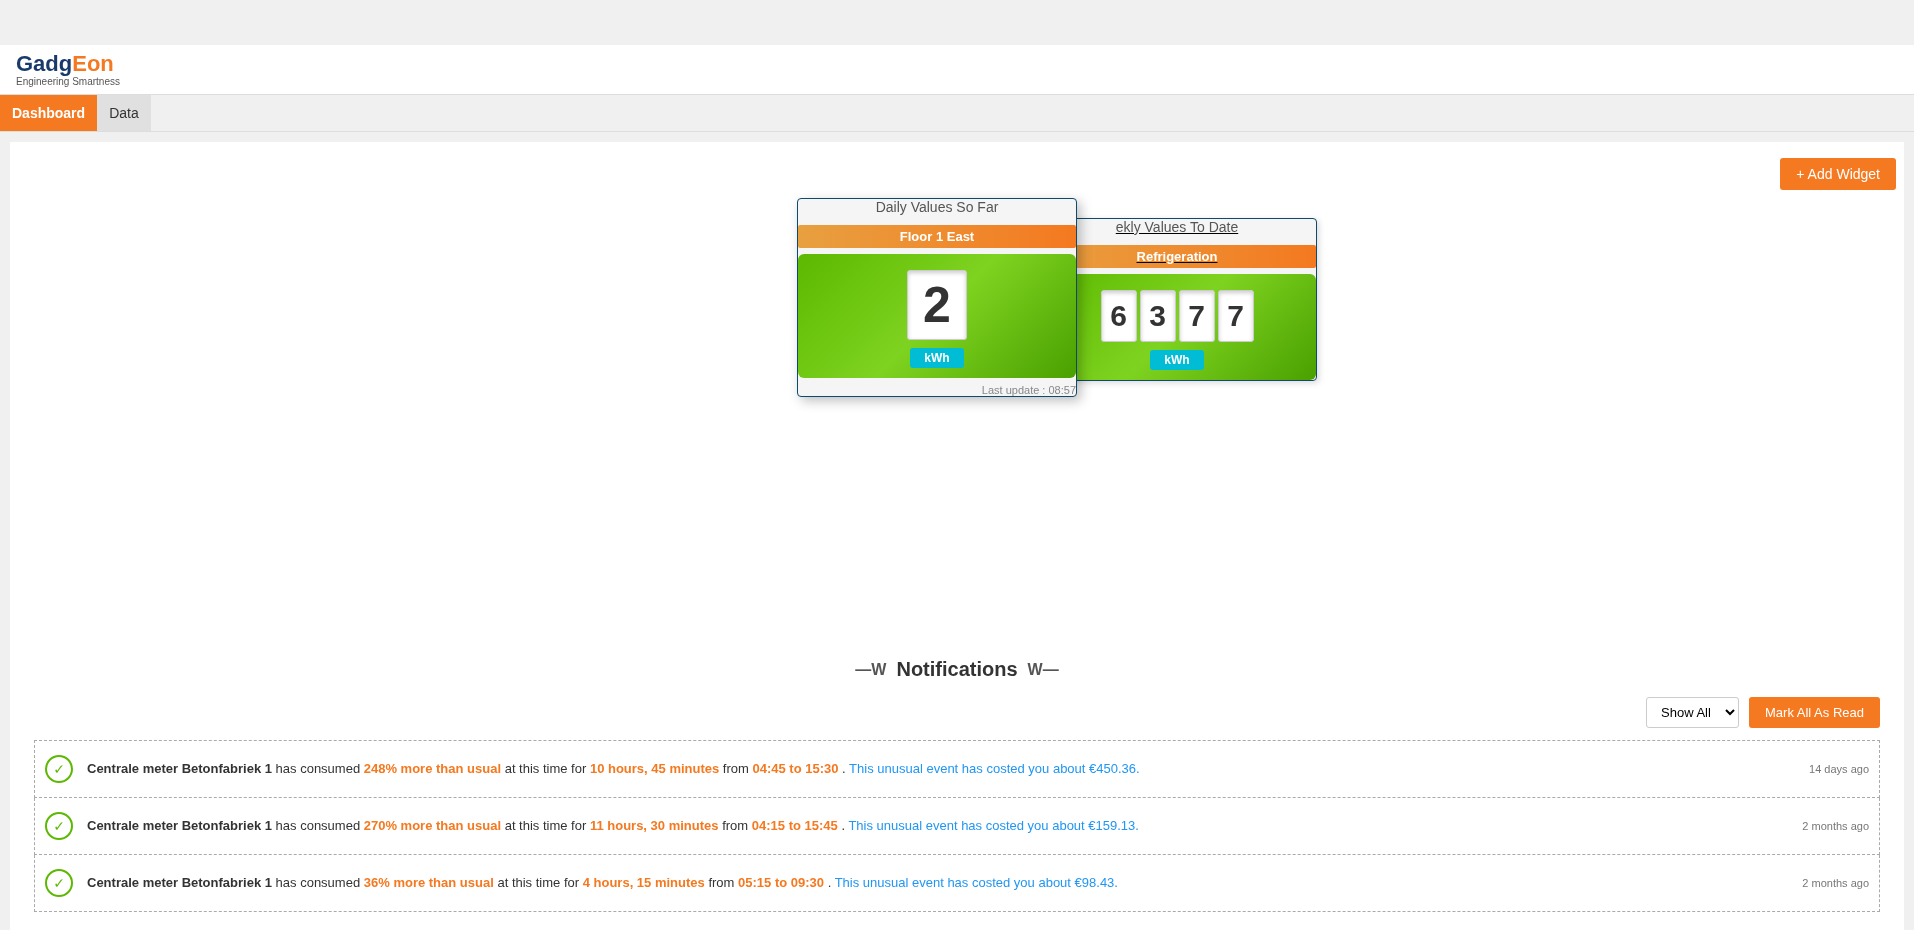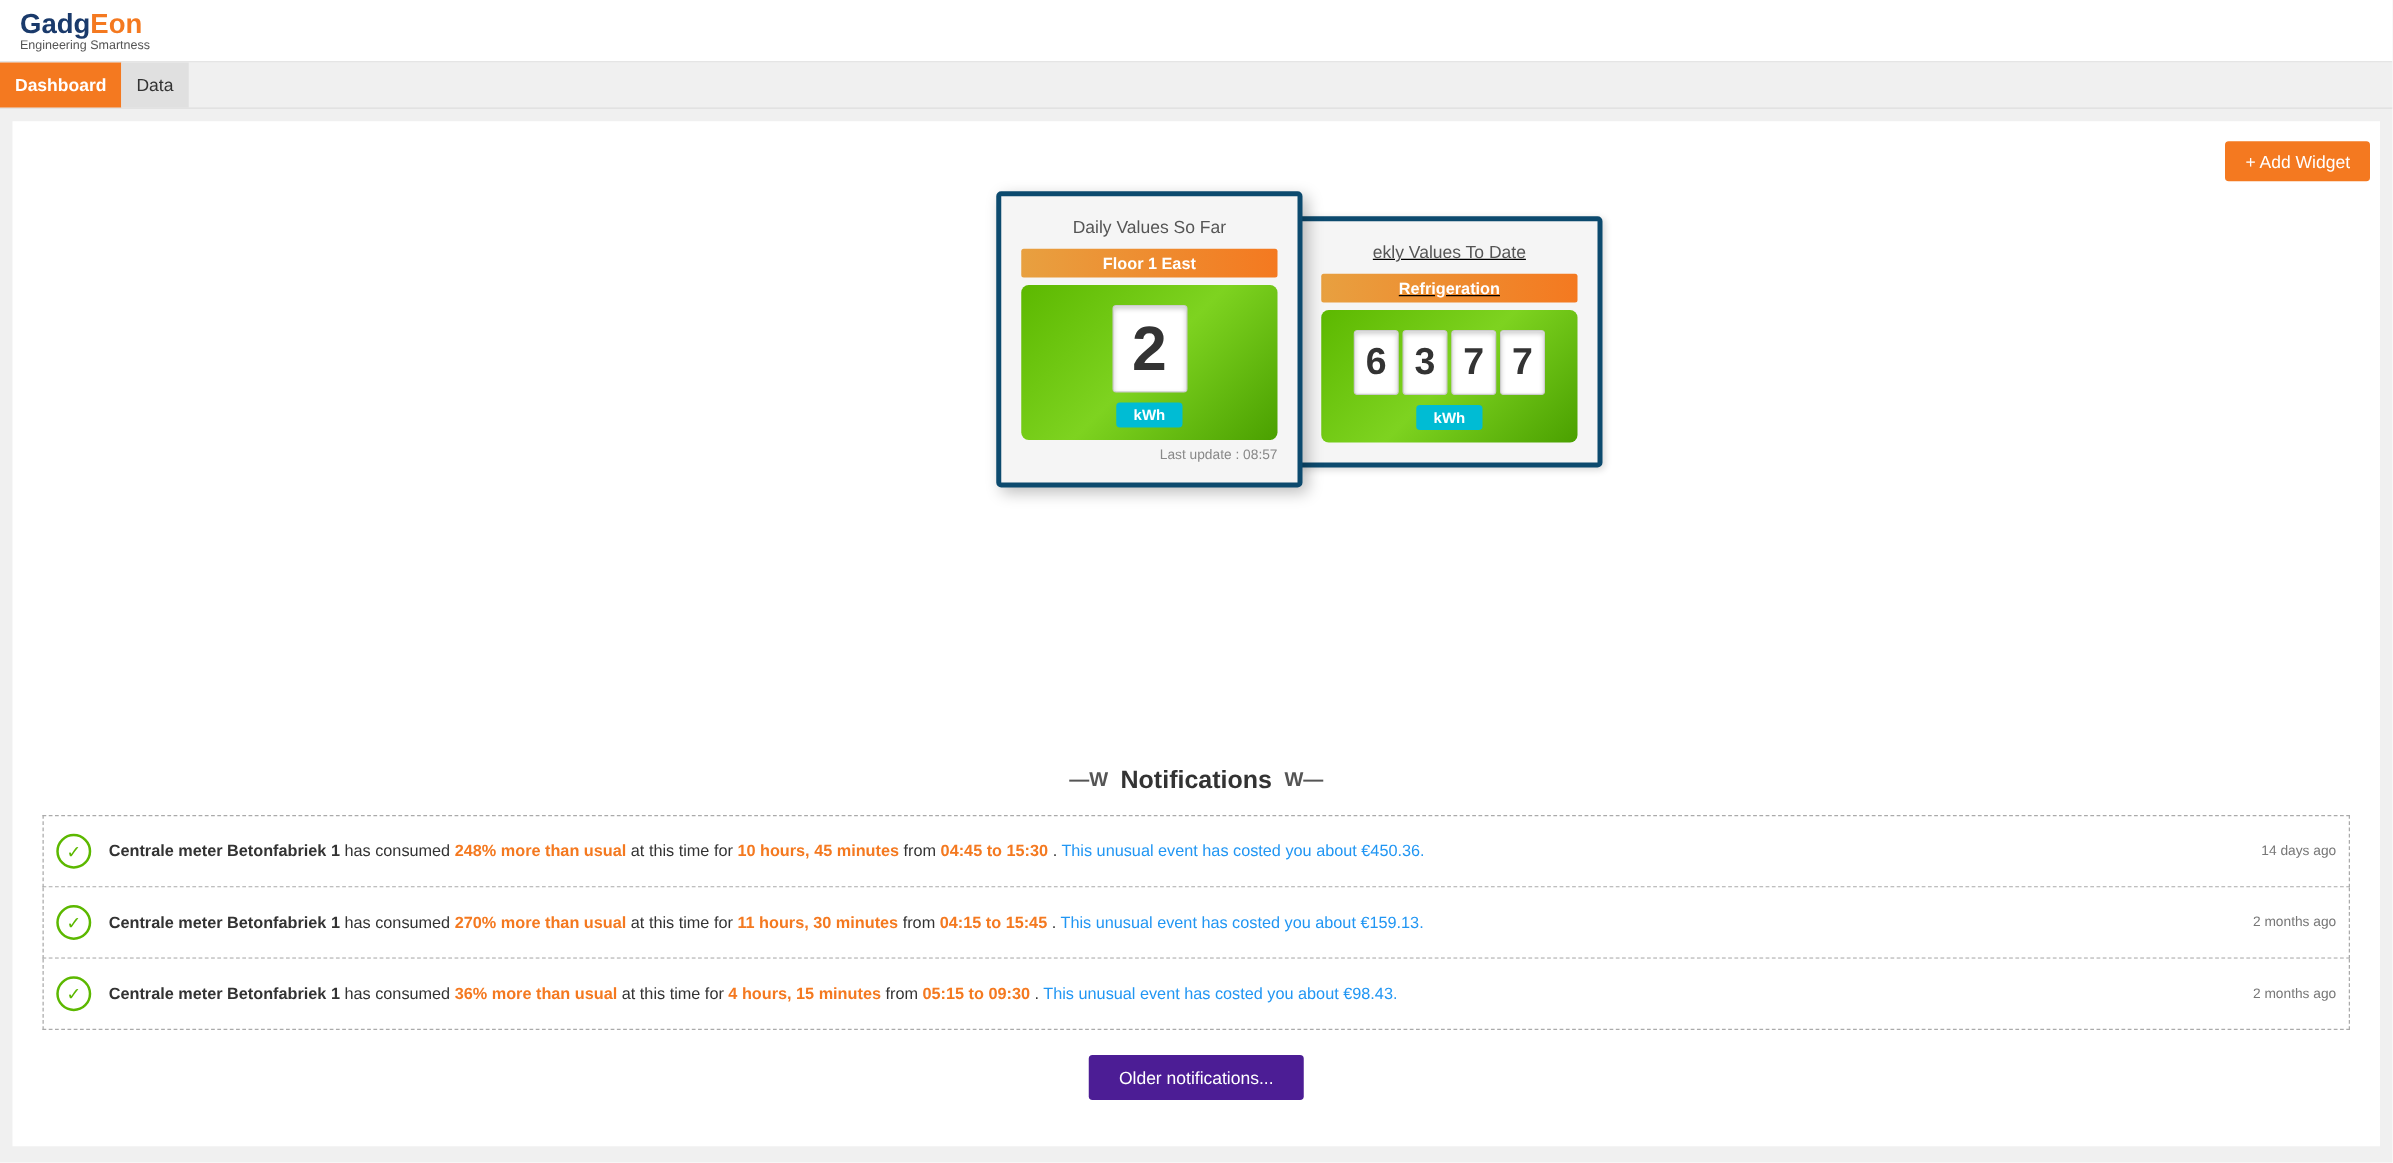--- a/index.html
+++ b/index.html
@@ -7,20 +7,21 @@
 
     
     #header {
       display: flex;
       align-items: center;
       justify-content: space-between;
       background: #fff;
       border-bottom: 1px solid #ddd;
       padding: 0 16px;
       height: 50px;
+      margin-top: 45px;
     }
     #logo-area {
       display: flex;
       flex-direction: column;
       line-height: 1.1;
     }
     #logo-text {
       font-size: 22px;
       font-weight: bold;
     }
@@ -91,24 +92,23 @@
       display: flex;
       justify-content: center;
       gap: 0px;
       margin-top: 40px;
       position: relative;
       height: 220px;
     }
 
     .widget-card {
       background: #f5f5f5;
-      border: 4px solid #0c4a6e;
+      border: 1px solid #0c4a6e;
       border-radius: 4px;
-      width: 245px;
-      padding: 16px;
+      width: 280px;
       position: absolute;
       box-shadow: 2px 2px 6px rgba(0,0,0,0.15);
     }
     .widget-card.left {
       left: calc(50% - 400px);
       top: 20px;
       z-index: 1;
     }
     .widget-card.center {
       left: calc(50% - 160px);
@@ -349,20 +349,28 @@
     </div>
   </div>
 
   <div id="notifications-section">
     <div id="notifications-header">
       <span class="notif-wave">—W</span>
       <span>Notifications</span>
       <span class="notif-wave">W—</span>
     </div>
 
+    <div id="notif-controls">
+      <select id="show-all-select">
+        <option>Show All</option>
+        <option>Unread</option>
+        <option>Read</option>
+      </select>
+      <button id="mark-all-read-btn">Mark All As Read</button>
+    </div>
 
     <div id="notif-list">
 
       <div class="notif-item">
         <div class="notif-check">✓</div>
         <div class="notif-text">
           <span class="highlight-bold">Centrale meter Betonfabriek 1</span>
           <span> has consumed </span>
           <span class="highlight-orange">248% more than usual</span>
           <span> at this time for </span>

